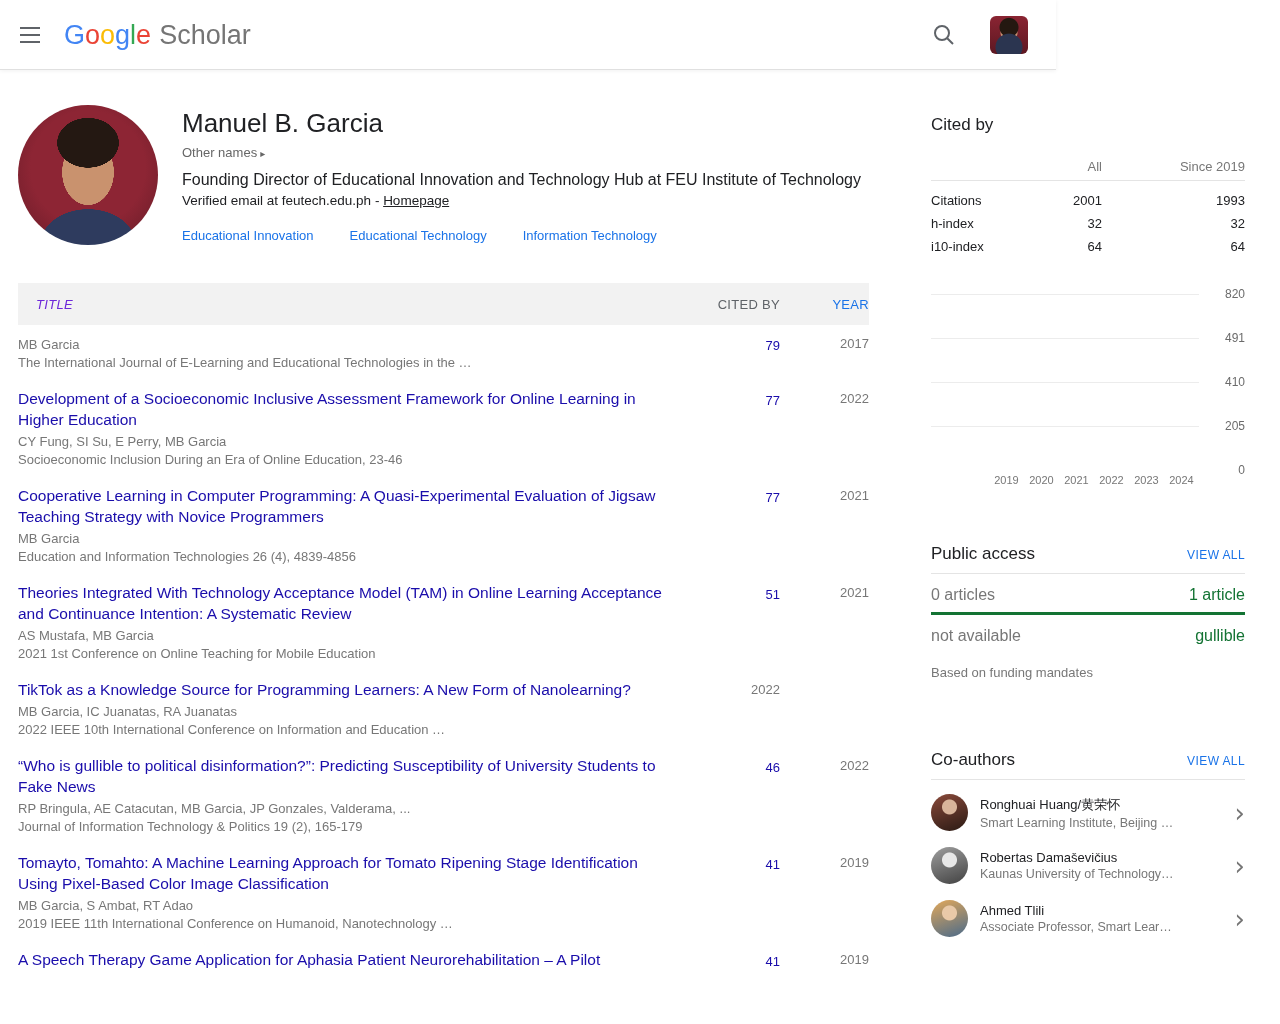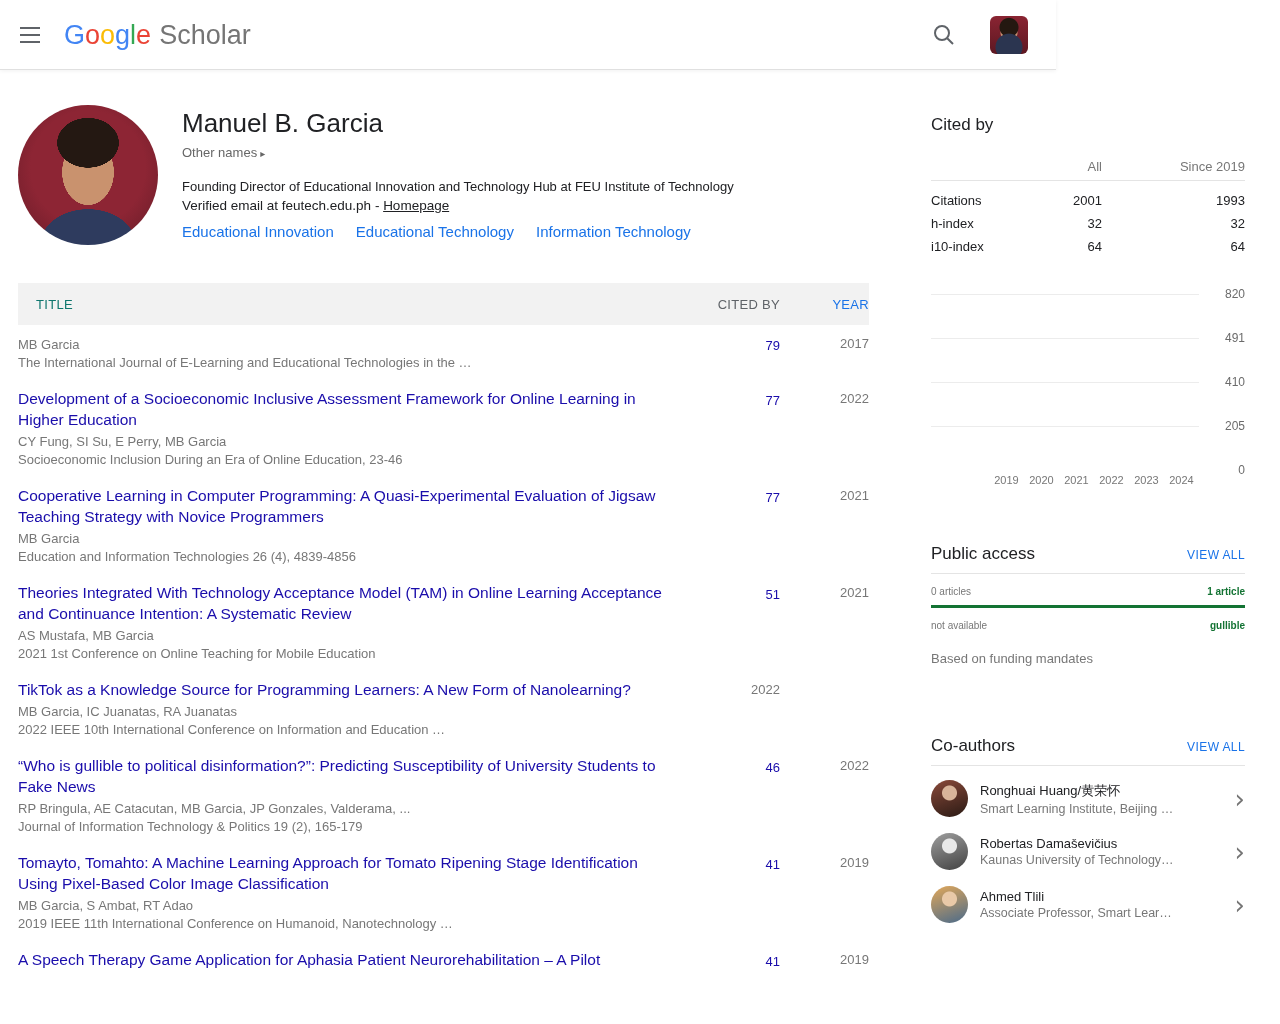--- a/index.html
+++ b/index.html
@@ -41,30 +41,30 @@
     background:
       radial-gradient(ellipse 48px 36px at 50% 100%, #2e3b5e 0 99%, transparent 100%),
       radial-gradient(ellipse 31px 25px at 50% 27%, #241812 0 99%, transparent 100%),
       radial-gradient(ellipse 26px 33px at 50% 48%, #c9926e 0 99%, transparent 100%),
       radial-gradient(circle at 50% 45%, #8d2534 0 55%, #611a26 100%);}
   .pinfo{margin-left:24px;padding-top:2px;min-width:0;}
   .pname{font-size:26px;font-weight:400;line-height:32px;margin:0;color:var(--text-dark);}
   .othernames{margin-top:6px;font-size:13px;color:#666;cursor:pointer;display:inline-block;}
   .caret{font-size:10px;color:#666;margin-left:3px;}
   .caret::after{content:"\25B8";}
-  .affil{margin-top:18px;font-size:13px;color:var(--text-dark);}
+  .affil{margin-top:10px;font-size:16px;color:var(--text-dark);}
   .verified{margin-top:4px;font-size:13.5px;color:var(--text-dark);}
   .homepage{color:var(--text-dark);text-decoration:underline;cursor:pointer;}
-  .interests{margin-top:10px;display:flex;gap:22px;font-size:15px;flex-wrap:wrap;}
+  .interests{margin-top:20px;display:flex;gap:36px;font-size:13px;flex-wrap:wrap;}
   .interest{color:var(--action-blue);cursor:pointer;}
 
   .pubs{margin-top:38px;}
   .pub-grid{display:grid;grid-template-columns:1fr 90px 89px;}
   .pub-head{background:#f2f2f2;height:42px;align-items:center;font-size:13px;letter-spacing:.3px;}
-  .pub-head .col-title{padding-left:18px;color:#0f766e;}
+  .pub-head .col-title{padding-left:18px;color:#6d28d9;font-style:italic;}
   .pub-head .col-cited{text-align:right;color:#5f6368;}
   .pub-head .col-year{text-align:right;color:var(--action-blue);cursor:pointer;}
   .pub-row{padding:8px 0;}
   .pub-main{padding-right:14px;}
   .pub-title{font-size:15.5px;line-height:21px;color:var(--link-blue);cursor:pointer;}
   .pub-authors{font-size:13px;line-height:18px;color:var(--text-gray);margin-top:3px;}
   .pub-venue{font-size:13px;line-height:18px;color:var(--text-gray);}
   .pub-cited{text-align:right;padding-top:3px;}
   .pub-cited a{font-size:13px;color:var(--link-blue);cursor:pointer;}
   .pub-year{text-align:right;font-size:13px;color:var(--text-gray);padding-top:3px;}
@@ -89,23 +89,23 @@
   .yticks{position:absolute;top:0;right:-46px;width:40px;height:176px;}
   .ytick{position:absolute;right:0;transform:translateY(-50%);font-size:12px;color:#6b6b6b;}
   .years{display:flex;justify-content:flex-end;margin-top:4px;}
   .chart-year{width:35px;text-align:center;font-size:11px;color:var(--text-gray);}
 
   .sec-head{display:flex;justify-content:space-between;align-items:baseline;
     border-bottom:1px solid #e4e4e4;padding-bottom:9px;}
   .viewall{font-size:12px;letter-spacing:.4px;color:var(--action-blue);cursor:pointer;}
 
   .pa{margin-top:58px;}
-  .pa-counts{display:flex;justify-content:space-between;font-size:10px;margin-top:12px;}
+  .pa-counts{display:flex;justify-content:space-between;font-size:16px;margin-top:12px;}
   .pa-counts .gray{color:var(--text-gray);}
-  .pa-counts .green{color:var(--green);font-weight:bold;}
+  .pa-counts .green{color:var(--green);}
   .pa-bar{height:3px;background:var(--green);margin-top:8px;}
   .pa-note{margin-top:20px;font-size:13px;color:var(--text-gray);}
 
   .coa{margin-top:70px;}
   .coa-list{margin-top:6px;}
   .coa-row{display:flex;align-items:center;padding:8px 0;cursor:pointer;}
   .coa-avatar{width:37px;height:37px;border-radius:50%;margin-right:12px;flex:none;}
   .coa-row:nth-of-type(1) .coa-avatar{background:
     radial-gradient(circle at 50% 35%, #d8b49a 0 7px, transparent 8px),
     linear-gradient(160deg,#8a4a3a,#2a1a14);}

